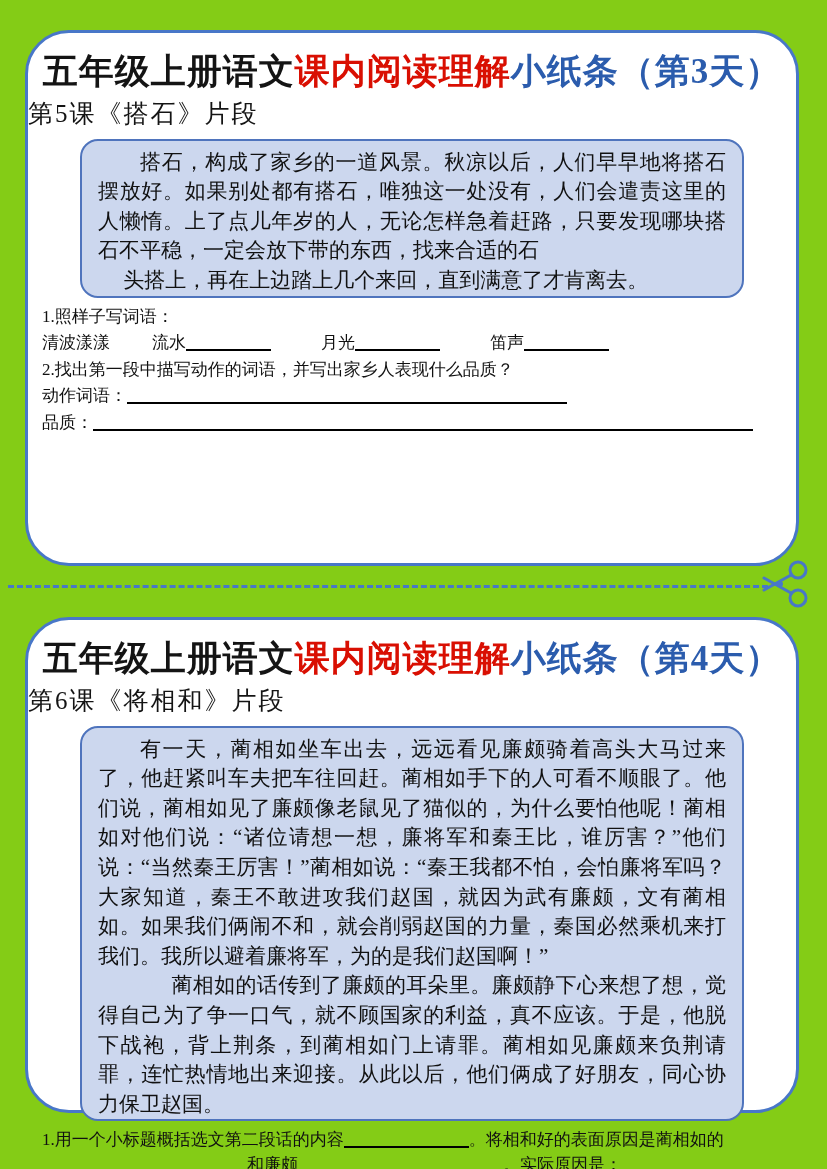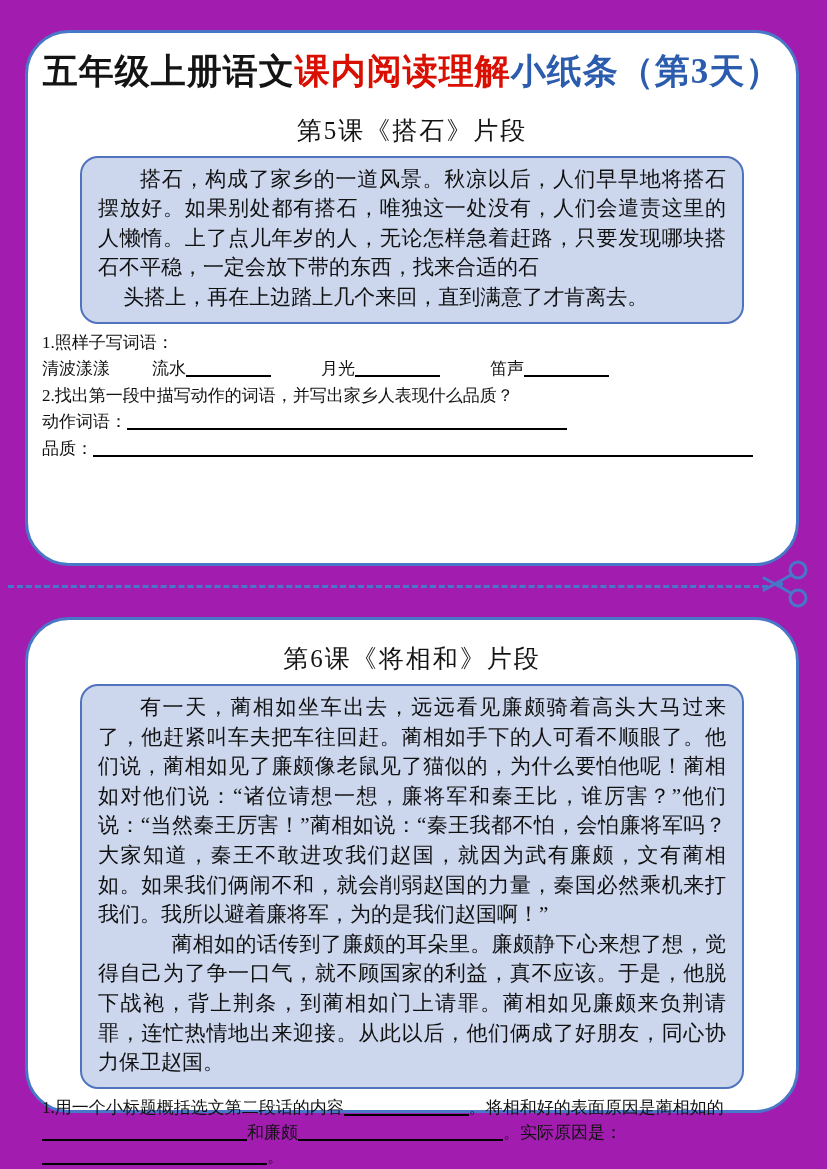--- a/index.html
+++ b/index.html
@@ -1,29 +1,29 @@
 <!DOCTYPE html>
 <html><head>
 <meta charset="utf-8">
 <style>
   html,body{margin:0;padding:0;background:#ffffff;}
   body{width:827px;height:1169px;position:relative;font-family:"Liberation Serif","DejaVu Serif",serif;color:#111;}
-  .sheet{position:absolute;inset:0;background:#a21caf;}
+  .sheet{position:absolute;inset:0;background:#84cc16;}
 
   .section{position:absolute;left:25px;width:774px;border:3px solid #4877c8;border-radius:44px;box-sizing:border-box;background:#fff;}
   #sec1{top:30px;height:536px;}
   #sec2{top:617px;height:496px;}
 
   .title{text-align:center;margin-top:20px;font-size:35px;font-weight:900;letter-spacing:1px;line-height:1.1;white-space:nowrap;}
   .title .t-black{color:#141414;}
   .title .t-red{color:#d90f02;}
   .title .t-blue{color:#2b5cad;}
-  .subtitle{text-align:center;font-size:25px;margin-top:22px;color:#141414;letter-spacing:2px;}
+  .subtitle{font-size:25px;margin-top:5px;color:#141414;letter-spacing:2px;}
 
-  .passage{margin:9px auto 0;width:664px;box-sizing:border-box;background:#ccd7ee;border:2px solid #4f74bd;border-radius:18px;padding:7px 16px 9px;font-size:21px;line-height:1.41;text-align:justify;}
+  .passage{margin:9px auto 0;width:664px;box-sizing:border-box;background:#ccd7ee;border:2px solid #4f74bd;border-radius:18px;padding:7px 16px 0;font-size:21px;line-height:1.41;text-align:justify;}
   .passage p{margin:0;}
   .ind-a{text-indent:2em;}
   .ind-b{text-indent:1.2em;}
   .ind-c{text-indent:2.3em;}
   .ind-d{text-indent:3.5em;}
 
   .questions{padding:5px 14px 0;font-size:17px;line-height:1.45;}
   .questions p{margin:2px 0;}
   .blank{display:inline-block;border-bottom:2px solid #000;height:1.05em;vertical-align:-3px;}
   .w85{width:85px;}
@@ -71,20 +71,23 @@
     <svg viewBox="0 0 52 56" fill="none" stroke="#4877c8" stroke-width="3" stroke-linecap="round">
       <circle cx="38" cy="14" r="8"></circle>
       <circle cx="38" cy="42" r="8"></circle>
       <path d="M31 19 L4 34"></path>
       <path d="M31 37 L4 22"></path>
       <circle cx="20" cy="28" r="1.5" fill="#4877c8"></circle>
     </svg>
   </div>
 
   <div class="section" id="sec2">
+    <div class="title">
+      <span class="t-black">五年级上册语文</span><span class="t-red">课内阅读理解</span><span class="t-blue">小纸条（第4天）</span>
+    </div>
     <div class="subtitle">第6课《将相和》片段</div>
 
     <div class="passage">
       <p class="ind-a">有一天，蔺相如坐车出去，远远看见廉颇骑着高头大马过来了，他赶紧叫车夫把车往回赶。蔺相如手下的人可看不顺眼了。他们说，蔺相如见了廉颇像老鼠见了猫似的，为什么要怕他呢！蔺相如对他们说：“诸位请想一想，廉将军和秦王比，谁厉害？”他们说：“当然秦王厉害！”蔺相如说：“秦王我都不怕，会怕廉将军吗？大家知道，秦王不敢进攻我们赵国，就因为武有廉颇，文有蔺相如。如果我们俩闹不和，就会削弱赵国的力量，秦国必然乘机来打我们。我所以避着廉将军，为的是我们赵国啊！”</p>
       <p class="ind-d">蔺相如的话传到了廉颇的耳朵里。廉颇静下心来想了想，觉得自己为了争一口气，就不顾国家的利益，真不应该。于是，他脱下战袍，背上荆条，到蔺相如门上请罪。蔺相如见廉颇来负荆请罪，连忙热情地出来迎接。从此以后，他们俩成了好朋友，同心协力保卫赵国。</p>
     </div>
 
     <div class="questions">
       <p><span>1.用一个小标题概括选文第二段话的内容</span><span class="blank w125"></span><span>。将相和好的表面原因是蔺相如的</span><span class="blank w205"></span><span>和廉颇</span><span class="blank w205"></span><span>。实际原因是：</span><span class="blank w225"></span><span>。</span></p>
 

